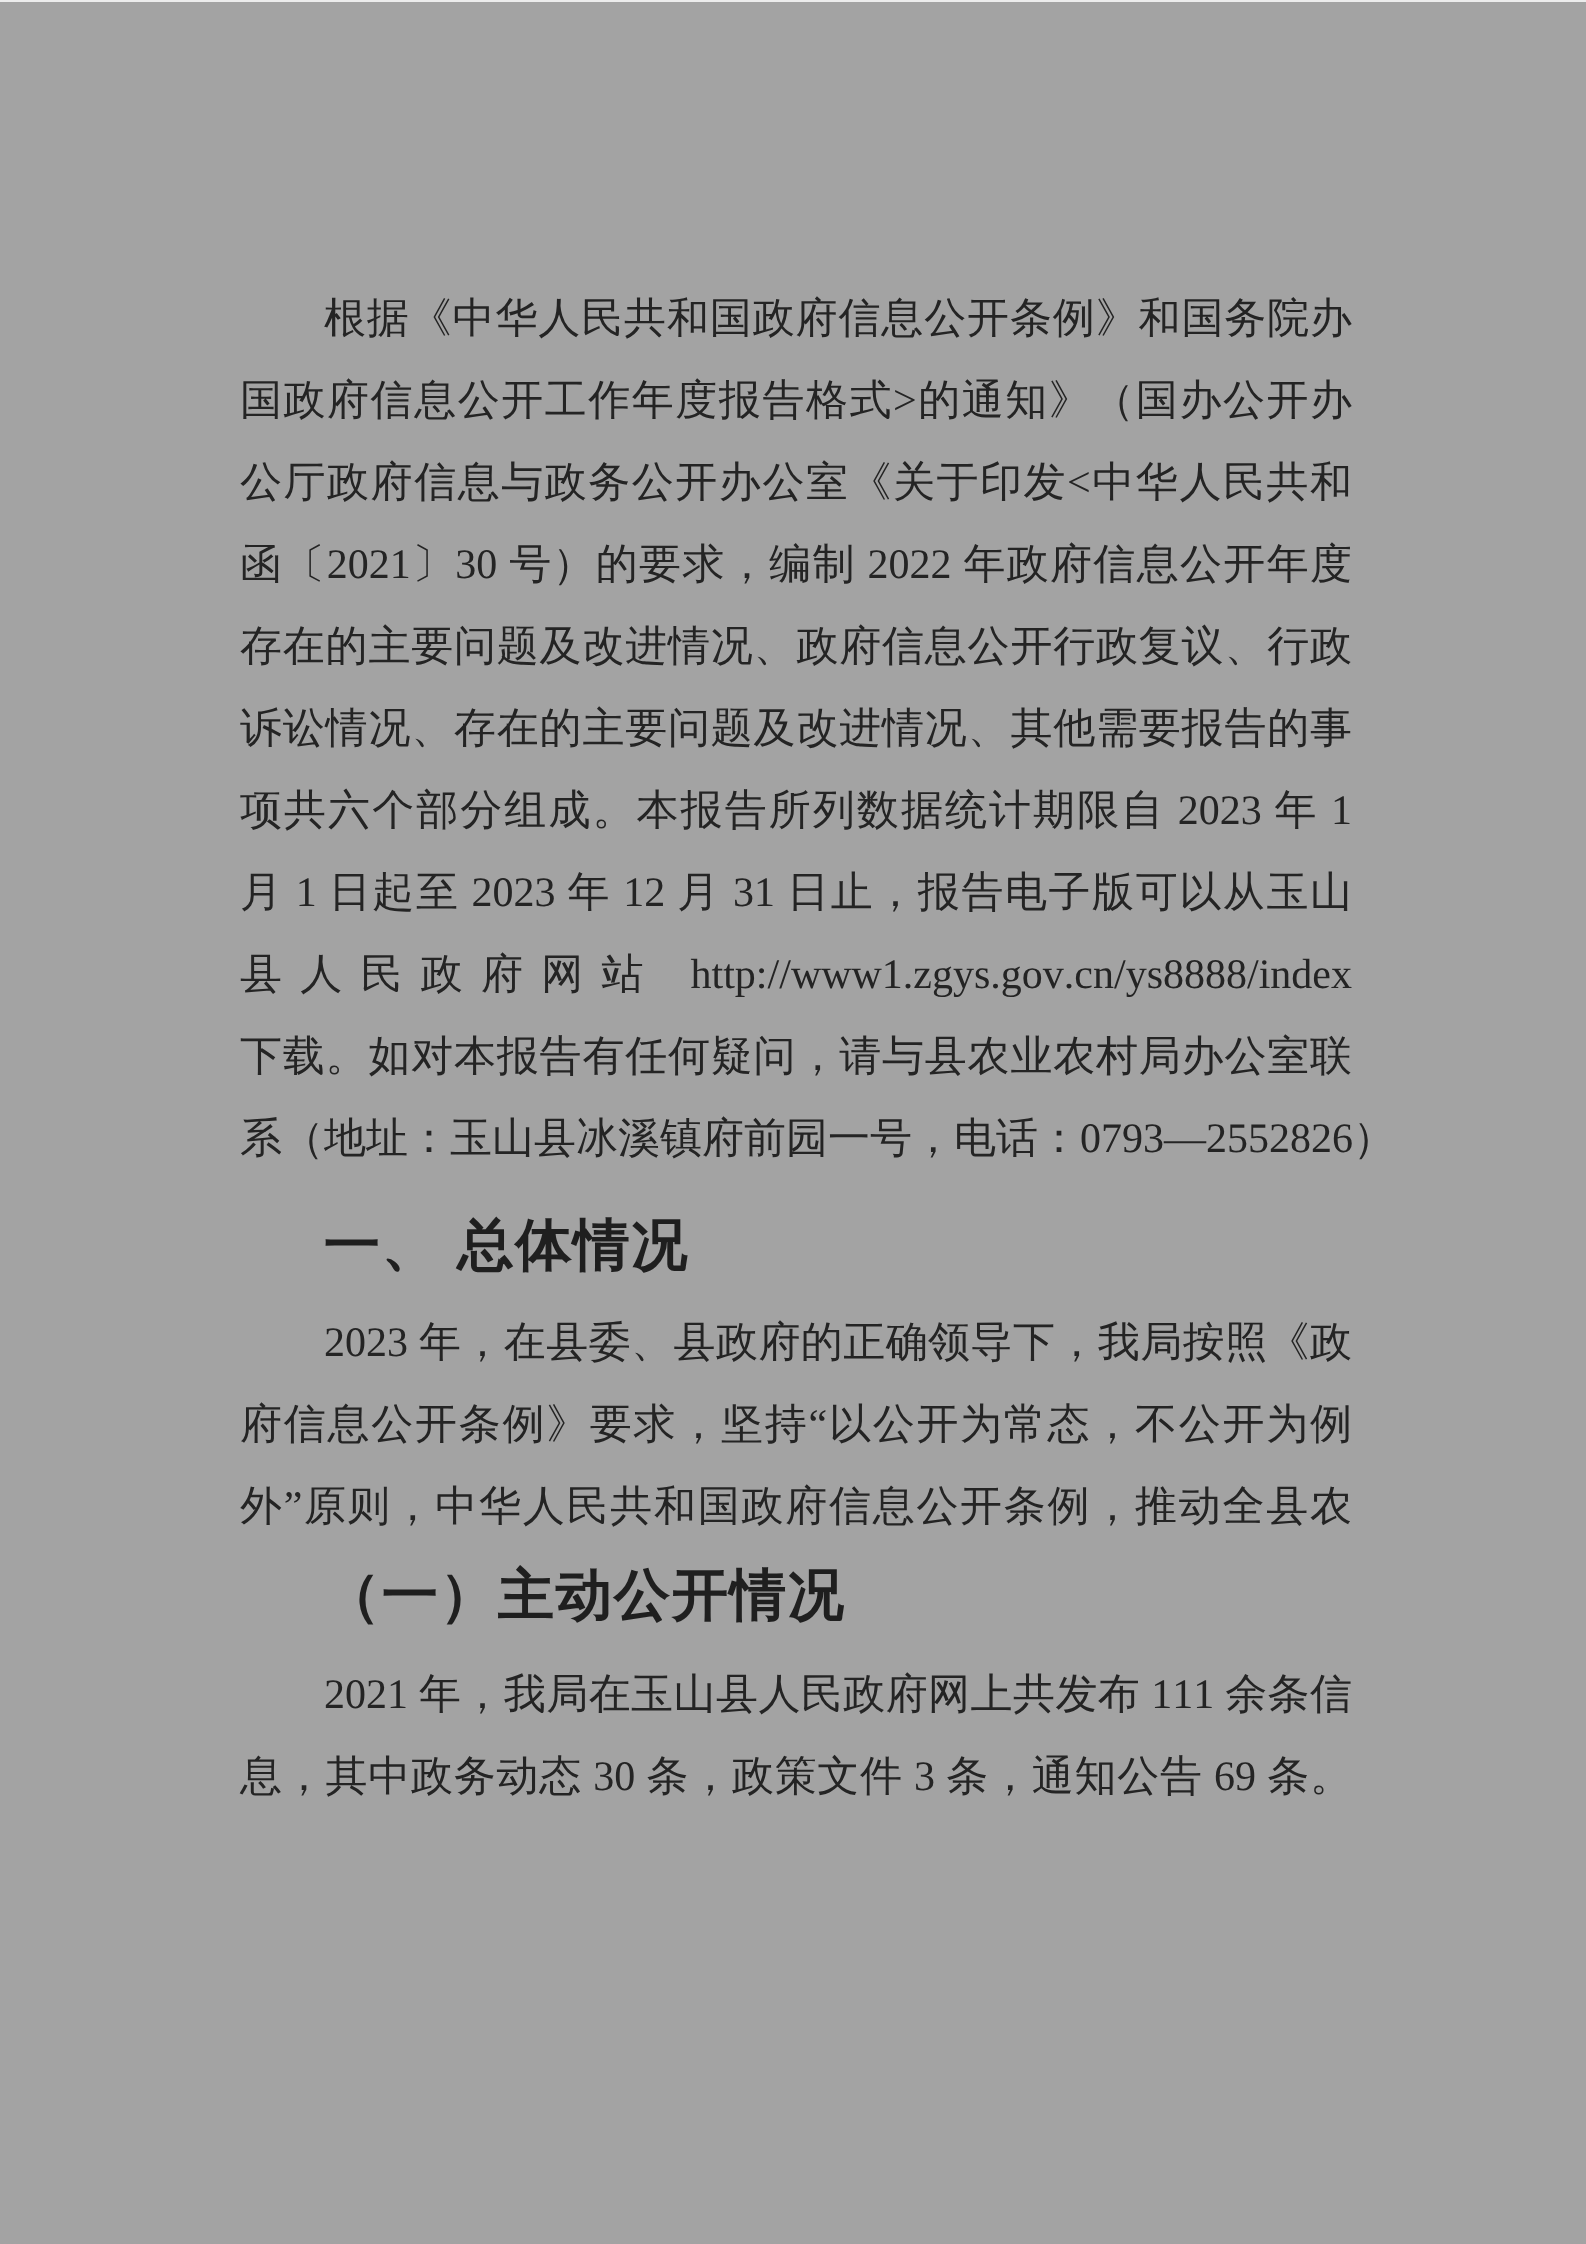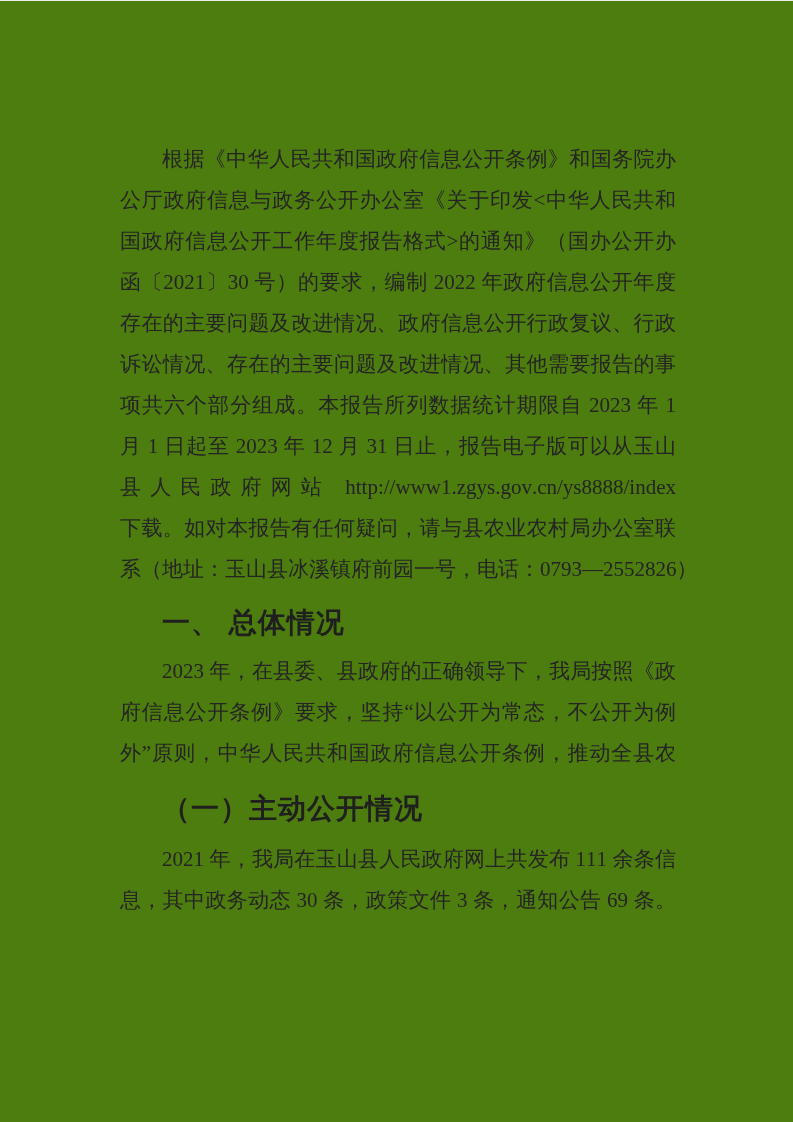--- a/index.html
+++ b/index.html
@@ -4,21 +4,21 @@
 <style>
   html, body {
     margin: 0;
     padding: 0;
     background: #ffffff;
   }
   .page {
     position: relative;
     width: 793px;
     height: 1122px;
-    background: #4d7c0f;
+    background: #a3a3a3;
     border-top: 1px solid #ececec;
     overflow: hidden;
     color: #242424;
   }
   .content {
     position: absolute;
     left: 120px;
     top: 138px;
     width: 556px;
     font-family: "Liberation Serif", "DejaVu Serif", serif;
@@ -52,36 +52,36 @@
     color: #1f1f1f;
     white-space: nowrap;
   }
   .heading-1 {
     font-family: "Liberation Sans", "DejaVu Sans", sans-serif;
     margin-top: 12px;
     margin-bottom: 8px;
     letter-spacing: 1px;
   }
   .heading-2 {
-    font-family: Liberation Mono, monospace;
-    margin-top: 16px;
+    font-family: Liberation Serif, serif;
+    margin-top: 4px;
     margin-bottom: 8px;
     letter-spacing: 1px;
   }
 </style>
 </head>
 <body>
 
 <div class="page">
   <div class="content">
 
     <div class="para">
       <div class="line first">根据《中华人民共和国政府信息公开条例》和国务院办</div>
+      <div class="line">国政府信息公开工作年度报告格式&gt;的通知》（国办公开办</div>
       <div class="line">公厅政府信息与政务公开办公室《关于印发&lt;中华人民共和</div>
-      <div class="line">国政府信息公开工作年度报告格式&gt;的通知》（国办公开办</div>
       <div class="line">函〔2021〕30 号）的要求，编制 2022 年政府信息公开年度</div>
       <div class="line">存在的主要问题及改进情况、政府信息公开行政复议、行政</div>
       <div class="line">诉讼情况、存在的主要问题及改进情况、其他需要报告的事</div>
       <div class="line">项共六个部分组成。本报告所列数据统计期限自 2023 年 1</div>
       <div class="line">月 1 日起至 2023 年 12 月 31 日止，报告电子版可以从玉山</div>
       <div class="line">县人民政府网站 http://www1.zgys.gov.cn/ys8888/index</div>
       <div class="line">下载。如对本报告有任何疑问，请与县农业农村局办公室联</div>
       <div class="line">系（地址：玉山县冰溪镇府前园一号，电话：0793—2552826）</div>
     </div>
 

